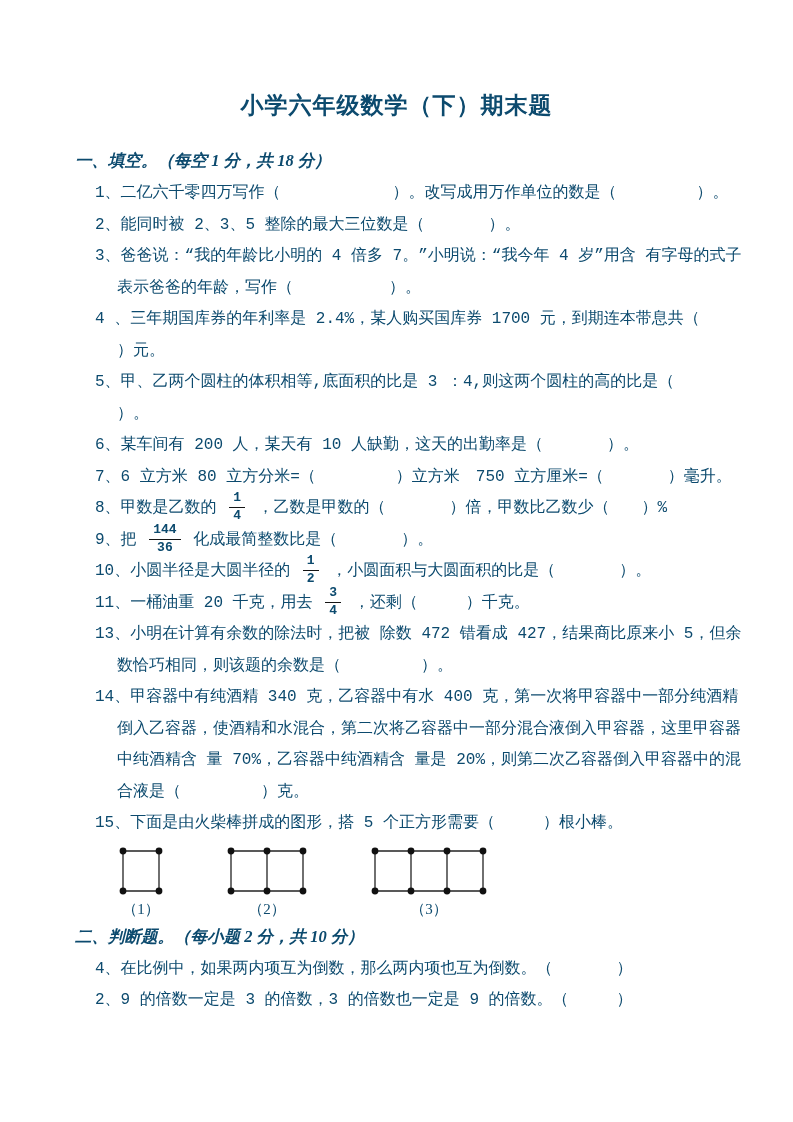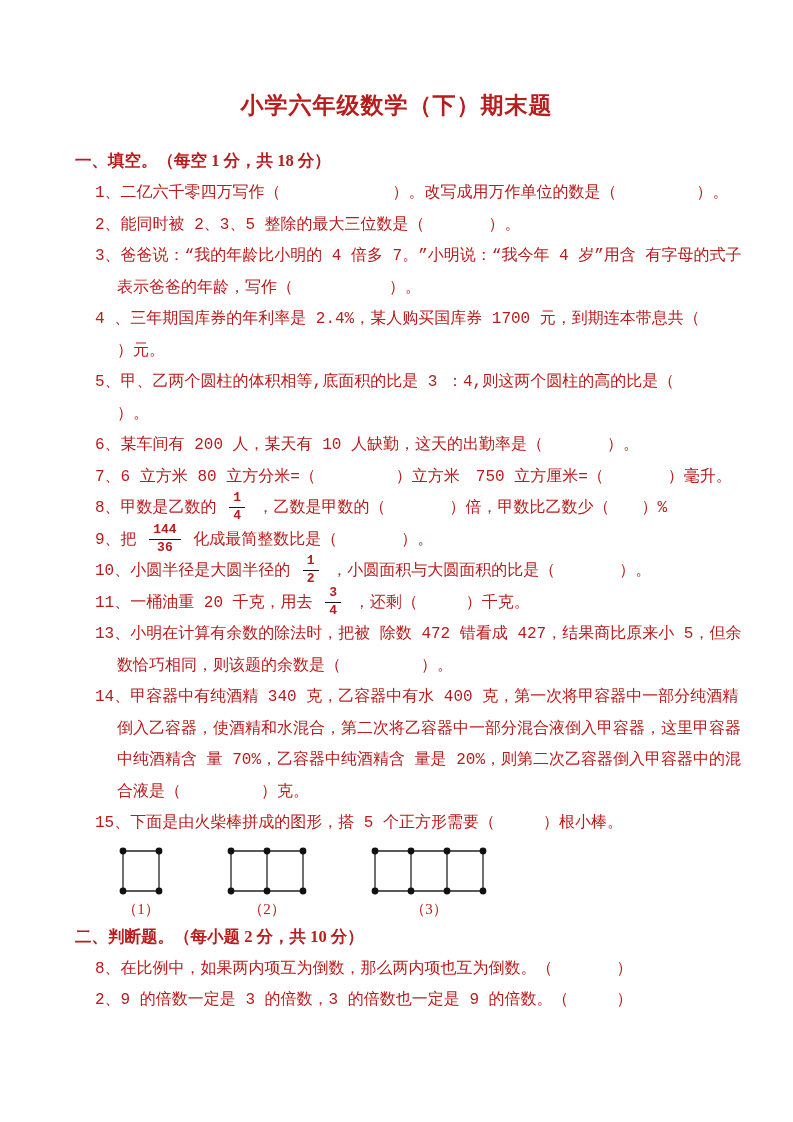--- a/index.html
+++ b/index.html
@@ -2,38 +2,39 @@
 <html><head>
 <meta charset="utf-8">
 <style>
   html, body { margin:0; padding:0; background:#e8e8e8; }
   .page {
     position: relative;
     width: 793px;
     height: 1122px;
     margin: 0 auto;
     background: #ffffff;
-    color: #b91c1c;
+    color: #0c4a6e;
     font-family: "Liberation Serif", "DejaVu Serif", serif;
     box-sizing: border-box;
     padding-top: 90px;
     overflow: hidden;
   }
   .title {
     margin: 0 0 24px 0;
     text-align: center;
     font-size: 23px;
     font-weight: bold;
     letter-spacing: 1px;
   }
   .section-heading {
     margin: 2px 0 2px 75px;
     font-size: 16.5px;
     font-weight: bold;
     line-height: 31px;
+    font-style: italic;
   }
   .questions {
     margin-left: 95px;
     width: 648px;
     font-family: Liberation Mono, monospace;
   }
   .question {
     font-size: 16px;
     line-height: 31.5px;
     padding-left: 22px;
@@ -132,16 +133,16 @@
           <line x1="113" y1="7" x2="113" y2="47" stroke="#222" stroke-width="1.3"></line>
           <circle cx="113" cy="7" r="3.4" fill="#111"></circle>
           <circle cx="113" cy="47" r="3.4" fill="#111"></circle>
         </svg>
         <div class="figure-label">（3）</div>
       </div>
     </div>
 
   <div class="section-heading">二、判断题。（每小题 2 分，共 10 分）</div>
   <div class="questions" id="s2-questions">
-      <div class="question">8、在比例中，如果两内项互为倒数，那么两内项也互为倒数。（　　　　）</div>
+      <div class="question">4、在比例中，如果两内项互为倒数，那么两内项也互为倒数。（　　　　）</div>
       <div class="question">2、9 的倍数一定是 3 的倍数，3 的倍数也一定是 9 的倍数。（　　　）</div>
     </div>
 </div>
 
 </body></html>

